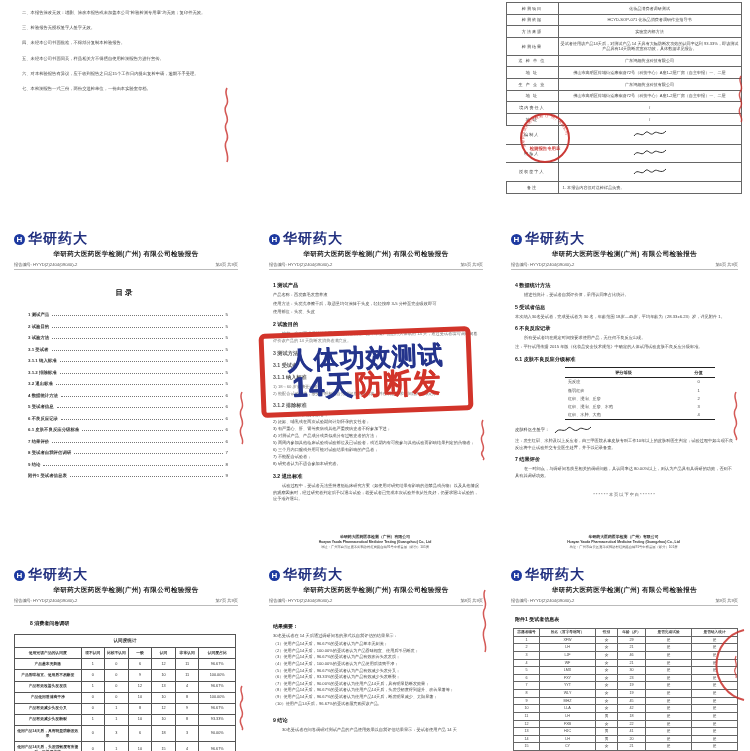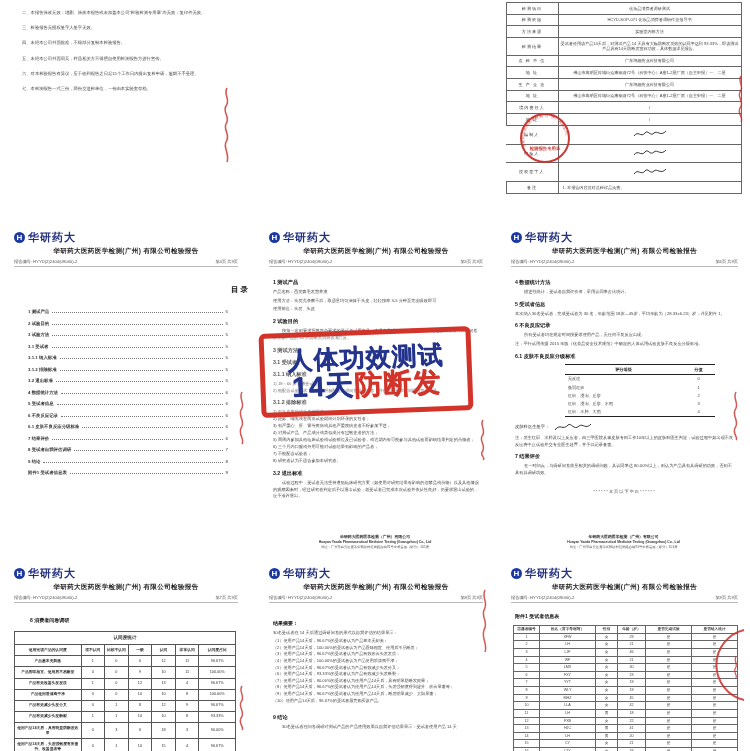--- a/index.html
+++ b/index.html
@@ -17,21 +17,21 @@
   #p-result  { left:497px; top:222px; width:253px; height:333px; }
   #p-survey  { left:0;   top:558px; width:250px; height:193px; }
   #p-summary { left:255px; top:558px; width:240px; height:193px; }
   #p-appx    { left:497px; top:558px; width:253px; height:193px; }
 
   
   .hdr { padding:8px 12px 0 14px; }
   .logo-row { display:flex; align-items:center; gap:3px; }
   .logo-mark { width:11px; height:11px; border-radius:50%; background:#1d39a0; color:#fff;
     font-size:8px; font-weight:bold; display:flex; align-items:center; justify-content:center; }
-  .logo-word { font-size:11px; font-weight:bold; color:#22307f; letter-spacing:1px; }
+  .logo-word { font-size:14px; font-weight:bold; color:#22307f; letter-spacing:1px; }
   .hdr-title { text-align:center; font-size:6.5px; font-weight:bold; color:#222; margin-top:2px; letter-spacing:0.4px; }
   .hdr-meta { display:flex; justify-content:space-between; font-size:4.2px; color:#555;
     margin-top:3px; border-bottom:0.5px solid #bbb; padding-bottom:2px; }
 
   
   .cover-fields { padding:10px 18px 0 30px; }
   .cv-row { display:flex; align-items:flex-end; margin-bottom:10px; }
   .cv-label { width:72px; font-size:7px; font-weight:bold; color:#111; letter-spacing:1px; white-space:nowrap; }
   .cv-value { flex:1; text-align:center; font-size:5.2px; color:#333;
     border-bottom:1px solid #444; padding-bottom:2px; line-height:1.3; }
@@ -47,21 +47,21 @@
   .info-tbl { width:236px; margin:2px auto 0 auto; border-collapse:collapse; table-layout:fixed; }
   .info-tbl td { border:0.8px solid #666; font-size:4.1px; color:#444; padding:2.5px 2px;
     vertical-align:middle; line-height:1.4; }
   .info-tbl td.lbl { width:52px; text-align:center; letter-spacing:1px; color:#333; }
   .info-tbl td.val { text-align:center; }
   .info-tbl td.val-left { text-align:left; padding-left:4px; }
   .sig-cell { text-align:center; }
   .stamp-sm { position:absolute; left:22px; top:112px; width:52px; height:52px; opacity:0.95; }
 
   
-  .toc-title { text-align:right; font-size:7.5px; font-weight:bold; color:#111; margin:18px 0 14px 0; letter-spacing:2px; }
+  .toc-title { text-align:center; font-size:7.5px; font-weight:bold; color:#111; margin:18px 0 14px 0; letter-spacing:2px; }
   .toc-list { padding:0 22px 0 28px; }
   .toc-row { display:flex; align-items:flex-end; margin-bottom:6.5px; }
   .toc-label { font-size:4.4px; color:#333; font-weight:bold; white-space:nowrap; }
   .toc-dots { flex:1; border-bottom:1px dotted #777; margin:0 3px 1px 3px; height:4px; }
   .toc-pg { font-size:4.4px; color:#333; }
 
   
   .body-area { padding:7px 16px 0 18px; }
   .sec-t { font-size:5.2px; font-weight:bold; color:#111; margin:5px 0 3px 0; }
   .para { font-size:4.2px; line-height:1.6; color:#444; margin-bottom:2px; }

